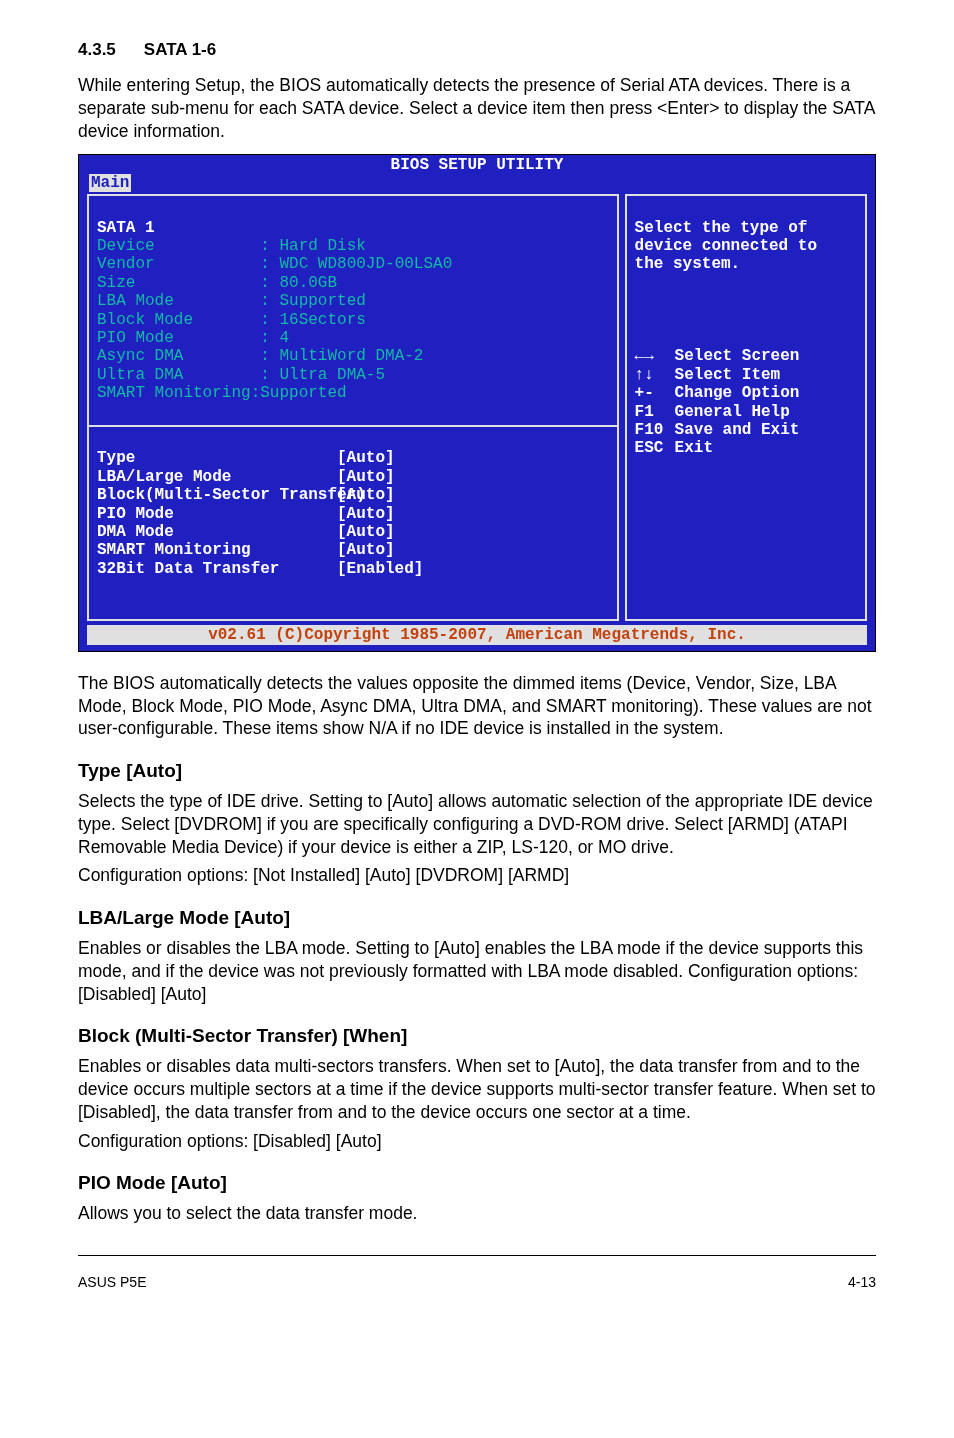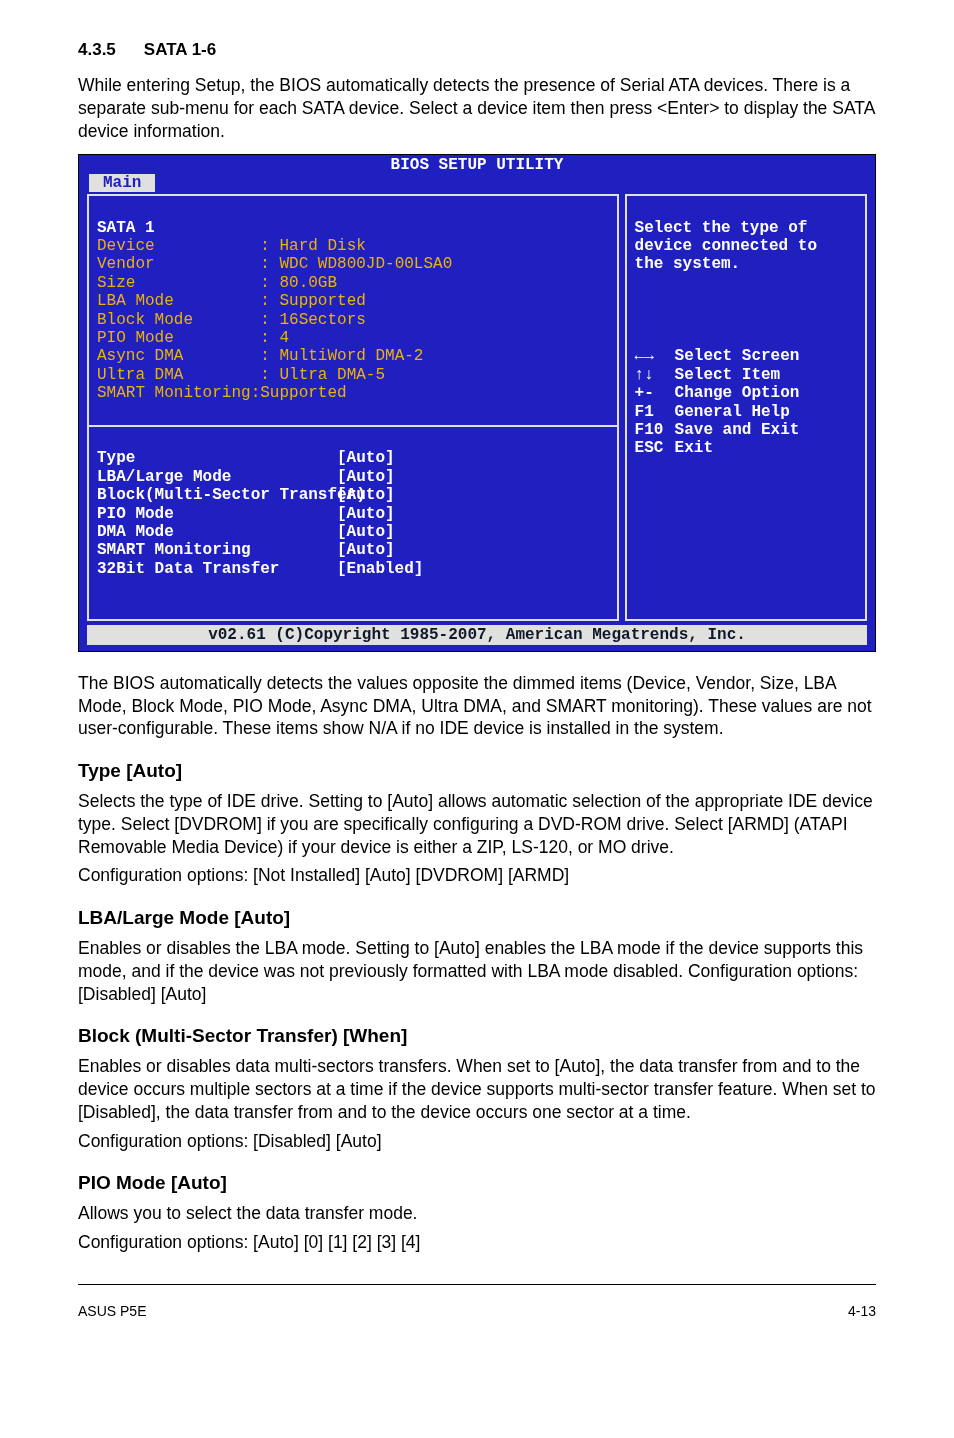--- a/index.html
+++ b/index.html
@@ -11,29 +11,29 @@
   .bios-box {
     background: #2020c0;
     color: #fff;
     font-family: "Courier New", monospace;
     font-size: 16px;
     margin: 12px 0 20px 0;
     border: 1px solid #000;
   }
   .bios-title { text-align: center; font-weight: bold; color: #fff; padding: 1px 0 0 0; }
   .bios-tabs { display:flex; padding: 0 6px 2px 10px; }
-  .bios-tab { background:#e0e0e0; color:#2020c0; font-weight:bold; padding:0 14px; }
+  .bios-tab { background:#e0e0e0; color:#2020c0; font-weight:bold; padding:0 2px; }
   .bios-panels { display:flex; padding: 0 8px 4px 8px; gap: 6px; }
   .panel-left, .panel-right { border: 2px solid #e0e0e0; padding: 4px 8px; flex:1; white-space: pre; line-height: 1.15; }
   .panel-left { flex: 2.3; }
   .panel-right { flex: 1; }
   .bios-white { color:#fff; font-weight:bold; }
-  .bios-cyan { color:#eab308; }
+  .bios-cyan { color:#14b8a6; }
   .bios-hr { border:none; border-top:2px solid #e0e0e0; margin:4px -8px; }
-  .bios-footer { background:#e0e0e0; color:#0f172a; text-align:center; font-weight:bold; padding:1px 0; margin: 0 8px 6px 8px; }
+  .bios-footer { background:#e0e0e0; color:#c2410c; text-align:center; font-weight:bold; padding:1px 0; margin: 0 8px 6px 8px; }
   h3.subhead { font-size: 19px; font-weight:bold; margin: 20px 0 8px 0; }
   .footer-line { border-top: 1px solid #000; margin-top: 30px; padding-top: 18px; display:flex; justify-content:space-between; font-size: 14px; }
   .pre-row { display:flex; }
   .pre-col1 { width: 240px; }
   .nav-row { display:flex; }
   .nav-sym { width: 40px; font-weight:bold; }
 </style>
 </head>
 <body>
 
@@ -76,20 +76,19 @@
       <h3 class="subhead">Type [Auto]</h3>
       <p class="body">Selects the type of IDE drive. Setting to [Auto] allows automatic selection of the appropriate IDE device type. Select [DVDROM] if you are specifically configuring a DVD-ROM drive. Select [ARMD] (ATAPI Removable Media Device) if your device is either a ZIP, LS-120, or MO drive.</p>
       <p class="body">Configuration options: [Not Installed] [Auto] [DVDROM] [ARMD]</p>
       <h3 class="subhead">LBA/Large Mode [Auto]</h3>
       <p class="body">Enables or disables the LBA mode. Setting to [Auto] enables the LBA mode if the device supports this mode, and if the device was not previously formatted with LBA mode disabled. Configuration options: [Disabled] [Auto]</p>
       <h3 class="subhead">Block (Multi-Sector Transfer) [When]</h3>
       <p class="body">Enables or disables data multi-sectors transfers. When set to [Auto], the data transfer from and to the device occurs multiple sectors at a time if the device supports multi-sector transfer feature. When set to [Disabled], the data transfer from and to the device occurs one sector at a time.</p>
       <p class="body">Configuration options: [Disabled] [Auto]</p>
       <h3 class="subhead">PIO Mode [Auto]</h3>
       <p class="body">Allows you to select the data transfer mode.</p>
-      <p class="body">Configuration options: [Auto] [0] [1] [2] [3] [4]</p>
     </div>
 
   <div class="footer-line">
     <span>ASUS P5E</span>
     <span>4-13</span>
   </div>
 </div>
 
 </body></html>

